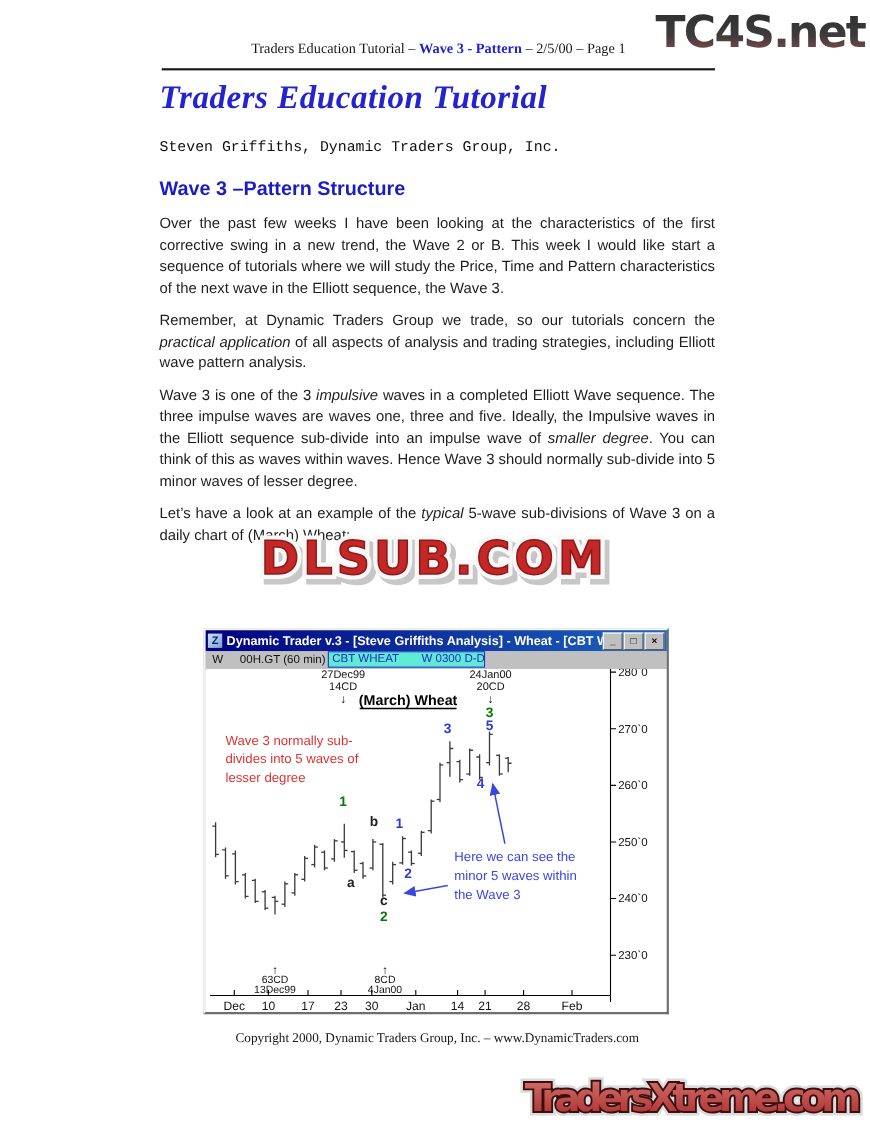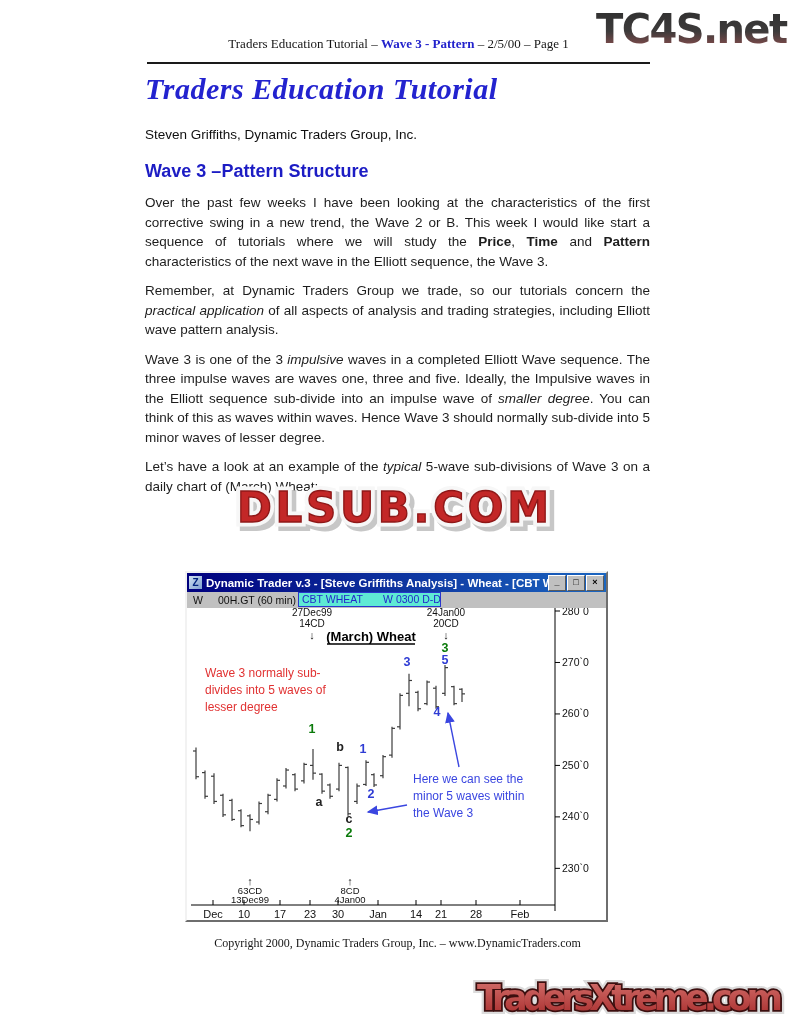--- a/index.html
+++ b/index.html
@@ -8,27 +8,27 @@
   .abs{position:absolute;}
 
   
   #header-line{left:147px;top:36px;width:503px;text-align:center;
      font-family:"Liberation Serif",serif;font-size:13px;color:#161616;}
   #header-rule{left:147px;top:62px;width:503px;height:2px;background:#1a1a1a;}
 
   
   #doc-title{left:145px;top:72px;font-family:"Liberation Serif",serif;
      font-style:italic;font-weight:bold;font-size:30px;color:#2323cf;letter-spacing:.5px;}
-  #byline{left:145px;top:127px;font-family:Liberation Sans, sans-serif;font-size:13.5px;color:#101010;}
+  #byline{left:145px;top:127px;font-family:Liberation Mono, monospace;font-size:13.5px;color:#101010;}
   #section-heading{left:145px;top:161px;font-weight:bold;font-size:18px;color:#1c1cc4;text-align:center;}
 
   
   #paragraphs{left:145px;top:193px;width:505px;}
   #paragraphs p{margin:0 0 10px 0;text-align:justify;font-size:13.5px;line-height:19.5px;color:#1d1d1d;}
-  #paragraphs p b{font-weight:bold;}
+  #paragraphs p b{font-weight:normal;}
   #paragraphs p i{font-style:italic;}
 
   
   #watermark-svg{left:225px;top:476px;width:340px;height:64px;}
   #tc4s-svg{left:592px;top:2px;width:198px;height:52px;}
   #txtreme-svg{left:470px;top:975px;width:321px;height:48px;}
 
   
   #app-window{left:185px;top:571px;width:423px;height:351px;box-sizing:border-box;
      background:#c0c0c0;border:2px solid;border-color:#f2f2f2 #6e6e6e #6e6e6e #f2f2f2;}

